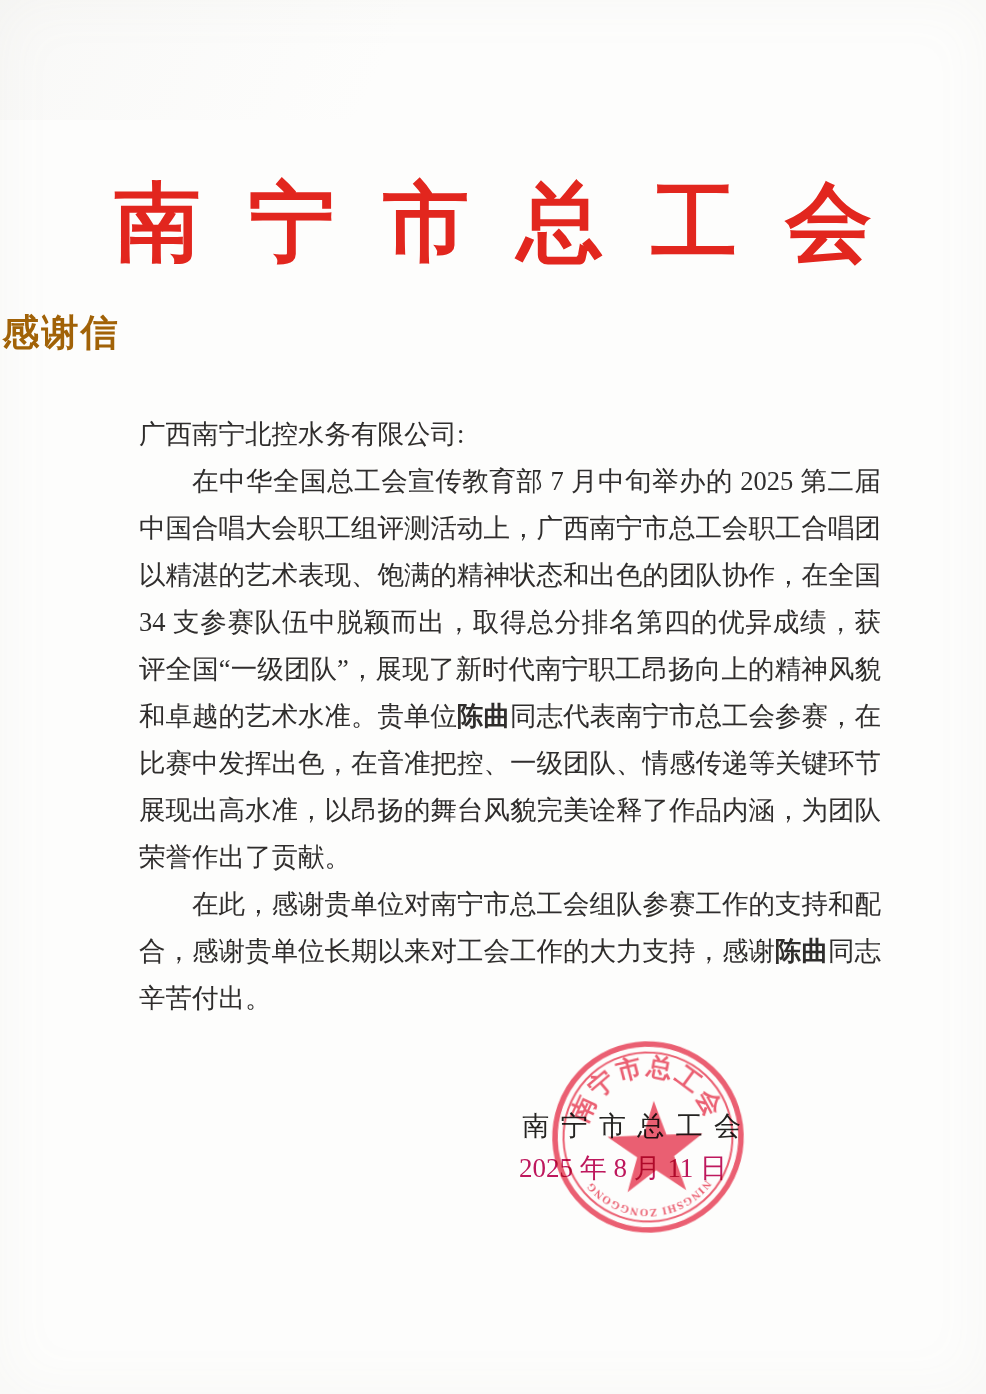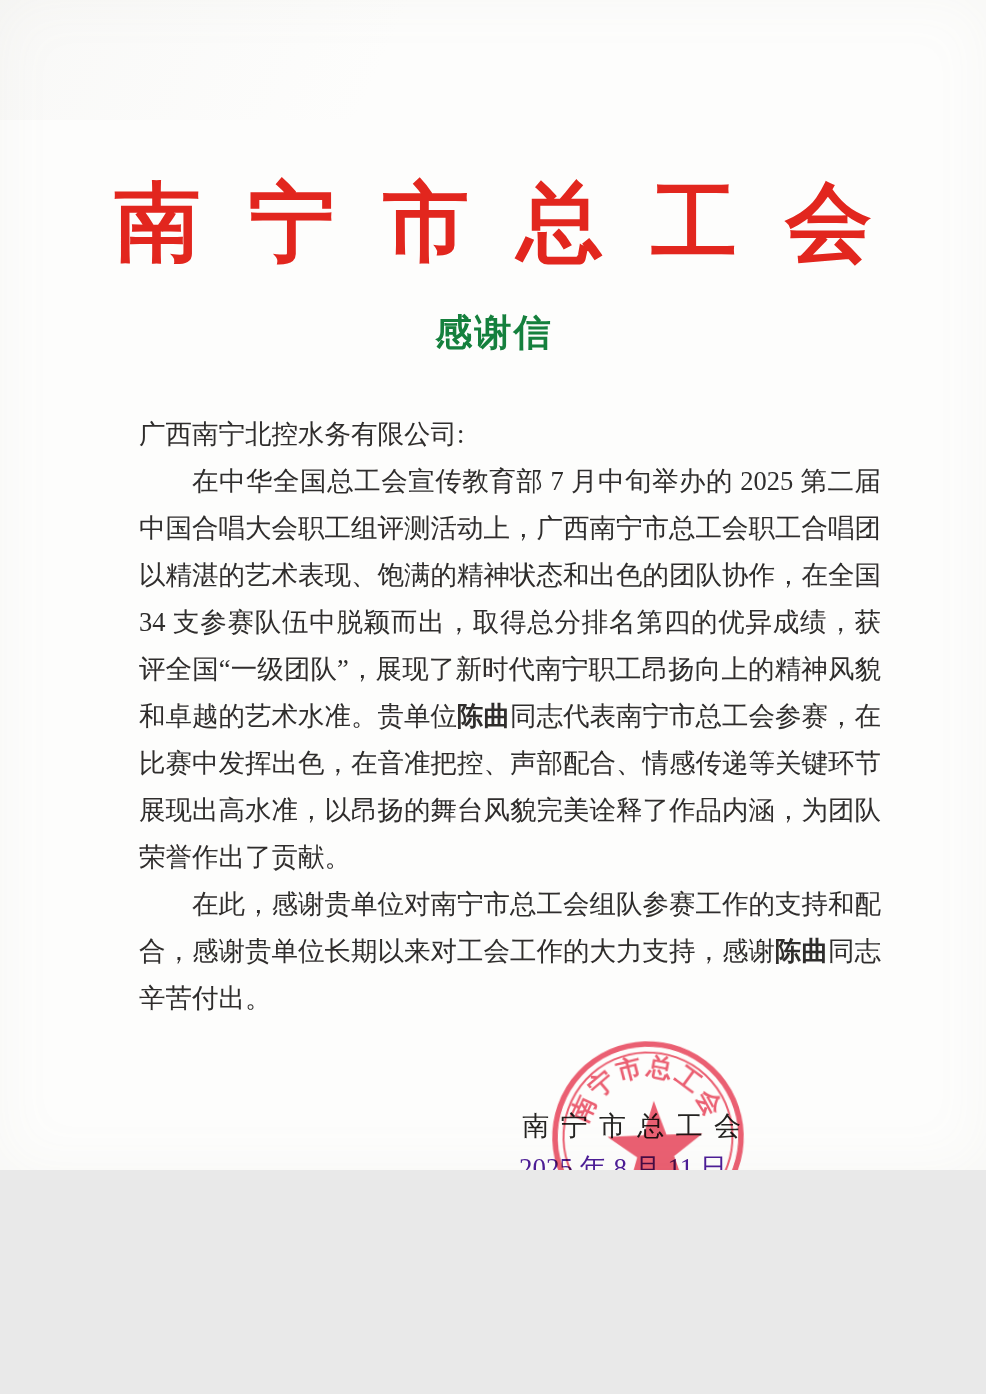--- a/index.html
+++ b/index.html
@@ -3,21 +3,21 @@
 <meta charset="utf-8">
 <style>
   :root{
     --red-head:#e2261e;
     --seal-red:#ea4a5f;
     --ink:#2f2d2c;
   }
   html,body{margin:0;padding:0;background:#e9e9e9;}
   .page{
     position:relative;
-    width:986px;height:1170px;
+    width:986px;height:1394px;
     margin:0 auto;
     background:#fdfdfc;
     overflow:hidden;
     font-family:"Liberation Serif","DejaVu Serif",serif;
     box-shadow:inset 0 0 60px rgba(150,148,140,.06);
   }
   .letterhead{
     position:absolute;
     top:180px;left:0;right:0;
     text-align:center;
@@ -25,25 +25,25 @@
     line-height:1;
     font-weight:700;
     color:var(--red-head);
     letter-spacing:.56em;
     padding-left:.56em;
     white-space:nowrap;
   }
   .doc-title{
     position:absolute;
     top:312px;left:0;right:0;
-    text-align:center;
+    text-align:left;
     font-size:37px;
     line-height:1.15;
     font-weight:700;
-    color:#15803d;
+    color:#a16207;
     letter-spacing:.06em;
     padding-left:.06em;
   }
   .body-text{
     position:absolute;
     left:139px;top:411px;
     width:742px;
     font-size:26.5px;
     line-height:47px;
     color:var(--ink);
@@ -69,21 +69,21 @@
     padding-left:.42em;
     white-space:nowrap;
   }
   .sign-date{
     position:absolute;
     left:518px;top:1152px;
     width:210px;
     text-align:center;
     font-size:27px;
     line-height:1.2;
-    color:#4c1d95;
+    color:#be185d;
     white-space:nowrap;
   }
   .stamp{
     position:absolute;
     left:548px;top:1037px;
     width:200px;height:200px;
     color:var(--seal-red);
     mix-blend-mode:multiply;
     opacity:.88;
     transform:rotate(-2deg);
@@ -114,21 +114,21 @@
 
   <div class="scan-shade"></div>
 
   <div class="letterhead">南宁市总工会</div>
 
   <div class="doc-title">感谢信</div>
 
   <div class="body-text">
     <p class="salutation">广西南宁北控水务有限公司:</p>
     <div>
-        <p class="para"><span>在中华全国总工会宣传教育部 7 月中旬举办的 2025 第二届中国合唱大会职工组评测活动上，广西南宁市总工会职工合唱团以精湛的艺术表现、饱满的精神状态和出色的团队协作，在全国 34 支参赛队伍中脱颖而出，取得总分排名第四的优异成绩，获评全国“一级团队”，展现了新时代南宁职工昂扬向上的精神风貌和卓越的艺术水准。贵单位</span><span class="name-bold">陈曲</span><span>同志代表南宁市总工会参赛，在比赛中发挥出色，在音准把控、声部配合、情感传递等关键环节展现出高水准，以昂扬的舞台风貌完美诠释了作品内涵，为团队荣誉作出了贡献。</span></p>
+        <p class="para"><span>在中华全国总工会宣传教育部 7 月中旬举办的 2025 第二届中国合唱大会职工组评测活动上，广西南宁市总工会职工合唱团以精湛的艺术表现、饱满的精神状态和出色的团队协作，在全国 34 支参赛队伍中脱颖而出，取得总分排名第四的优异成绩，获评全国“一级团队”，展现了新时代南宁职工昂扬向上的精神风貌和卓越的艺术水准。贵单位</span><span class="name-bold">陈曲</span><span>同志代表南宁市总工会参赛，在比赛中发挥出色，在音准把控、一级团队、情感传递等关键环节展现出高水准，以昂扬的舞台风貌完美诠释了作品内涵，为团队荣誉作出了贡献。</span></p>
         <p class="para"><span>在此，感谢贵单位对南宁市总工会组队参赛工作的支持和配合，感谢贵单位长期以来对工会工作的大力支持，感谢</span><span class="name-bold">陈曲</span><span>同志辛苦付出。</span></p>
       </div>
   </div>
 
   <div class="sign-org">南宁市总工会</div>
 
   <div class="sign-date">2025 年 8 月 11 日</div>
 
   <svg class="stamp" viewBox="0 0 200 200" xmlns="http://www.w3.org/2000/svg">
     <defs>

